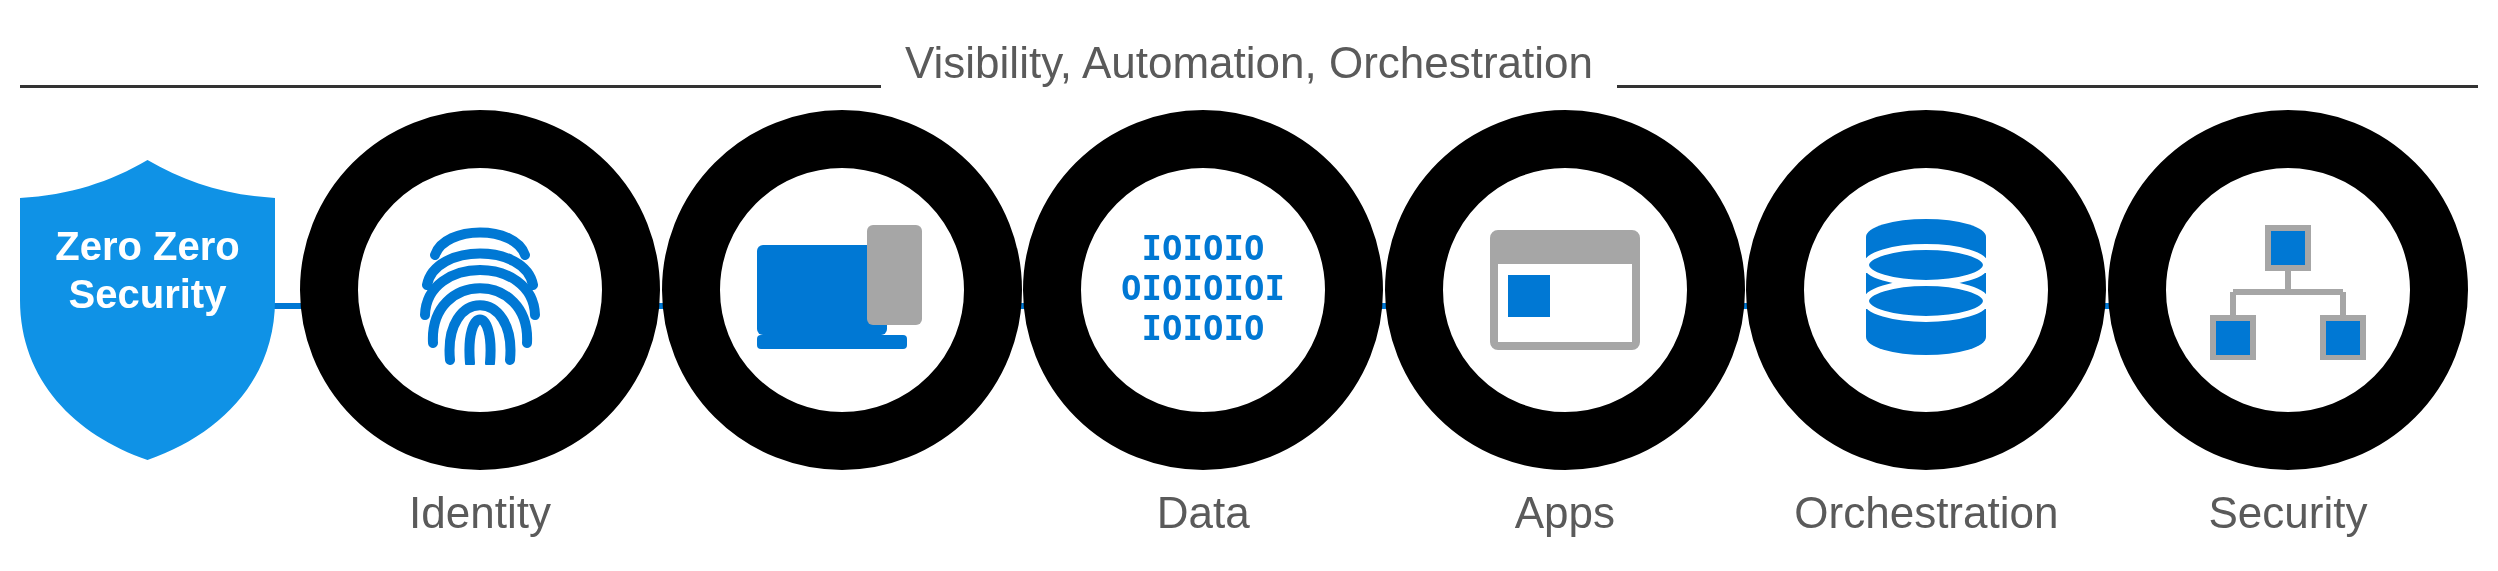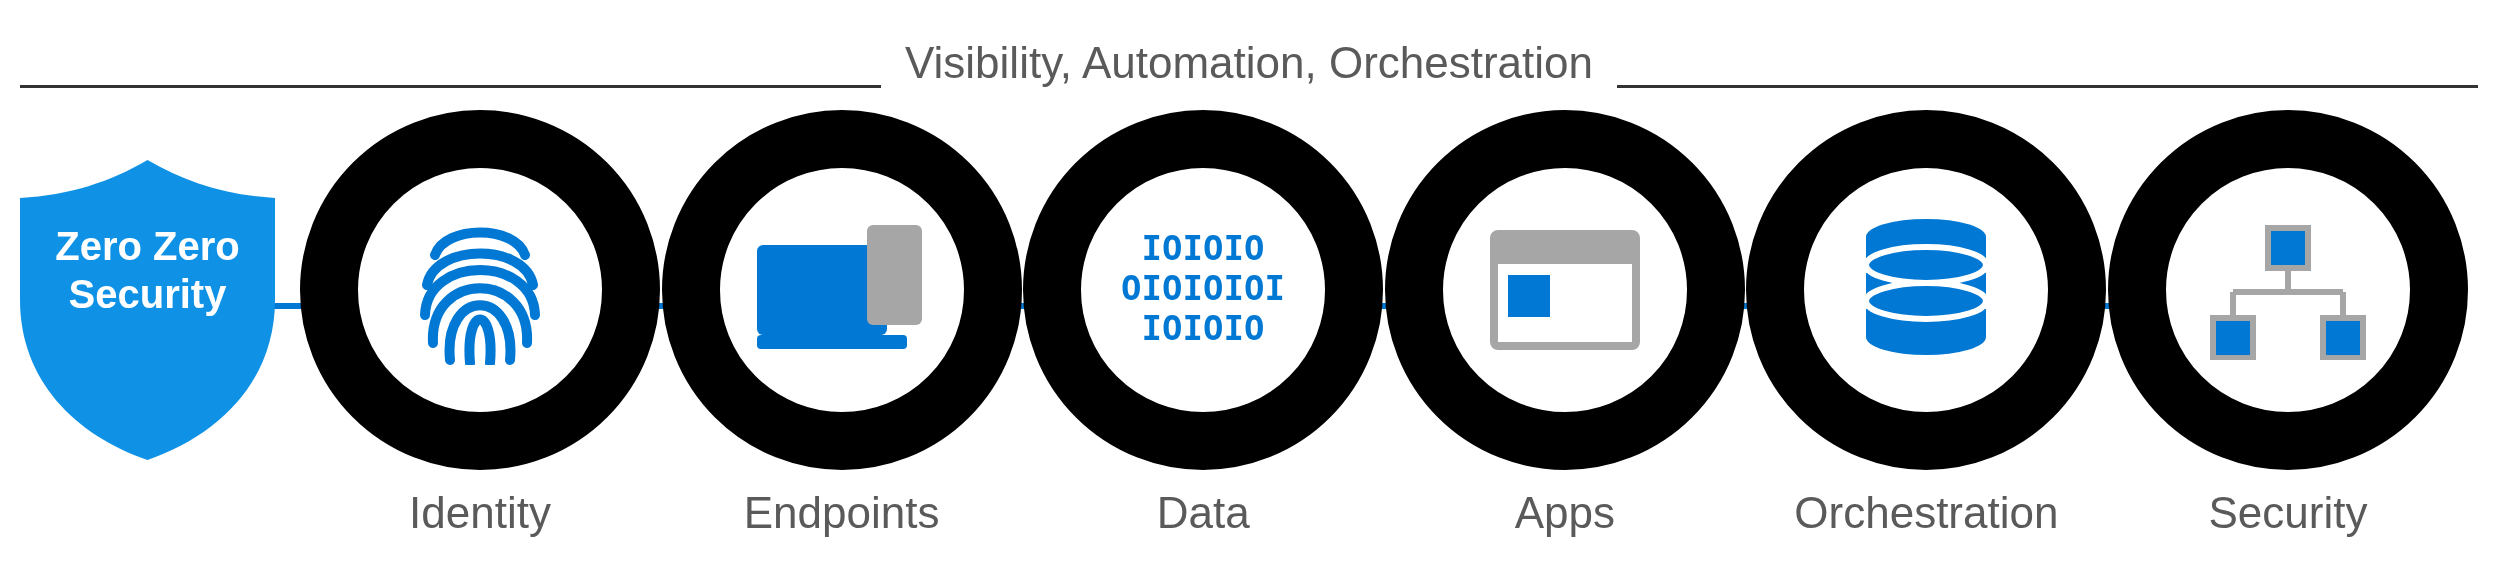--- a/index.html
+++ b/index.html
@@ -138,21 +138,20 @@
   </div>
 
   <div class="pillar">
     <div class="ring">
       <svg width="170" height="130" viewBox="0 0 170 130">
         <rect x="0" y="20" width="130" height="90" rx="6" fill="#0078d4"></rect>
         <rect x="0" y="110" width="150" height="14" rx="4" fill="#0078d4"></rect>
         <rect x="110" y="0" width="55" height="100" rx="6" fill="#a6a6a6"></rect>
       </svg>
     </div>
-    <div class="pillar-label">Endpoints</div>
   </div>
 
   <div class="pillar">
     <div class="ring">
       <svg width="180" height="120" viewBox="0 0 180 120">
         <text x="90" y="30" text-anchor="middle" font-family="Consolas,monospace" font-size="34" font-weight="700" fill="#0078d4">IOIOIO</text>
         <text x="90" y="70" text-anchor="middle" font-family="Consolas,monospace" font-size="34" font-weight="700" fill="#0078d4">OIOIOIOI</text>
         <text x="90" y="110" text-anchor="middle" font-family="Consolas,monospace" font-size="34" font-weight="700" fill="#0078d4">IOIOIO</text>
       </svg>
     </div>

